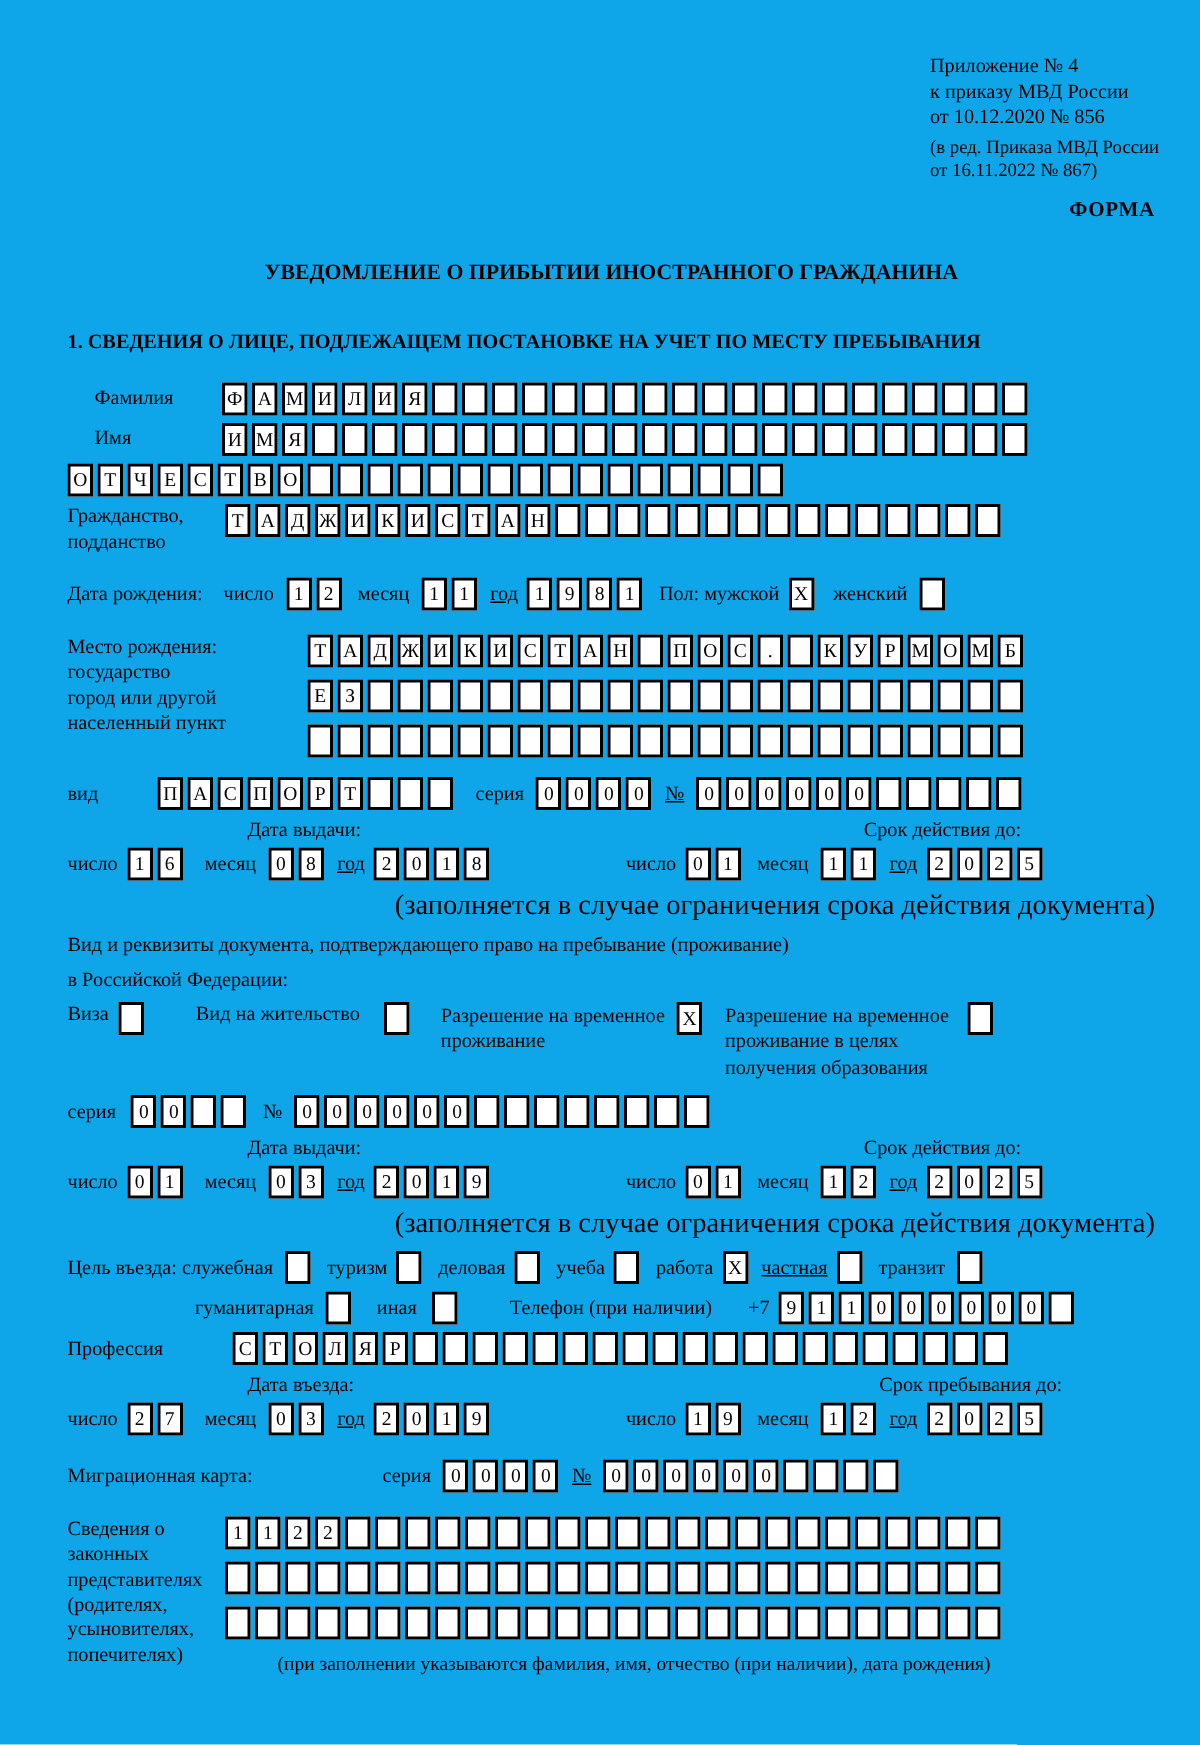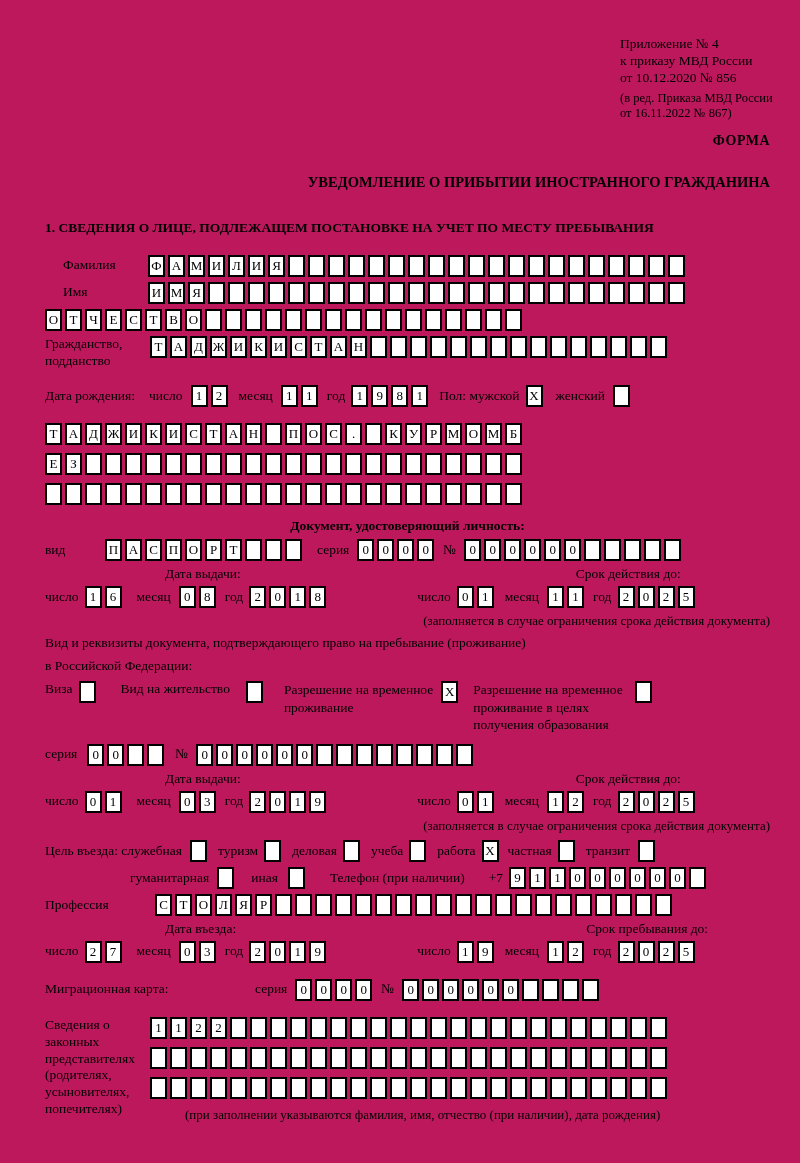--- a/index.html
+++ b/index.html
@@ -1,45 +1,45 @@
 <!DOCTYPE html>
 <html><head>
 <meta charset="utf-8">
 <style>
   * { box-sizing: border-box; }
   html,body { margin:0; padding:0; background:#fff; }
   .page {
     position:relative; width:800px; height:1163px; overflow:hidden;
-    background:#be185d; color:#000;
+    background:#0ea5e9; color:#000;
     font-family:"Liberation Serif", serif; font-size:13.5px; line-height:1.25;
     padding:36px 30px 4px 45px;
   }
   
   .cells { display:inline-flex; flex:none; }
   .cell {
     flex:none; display:inline-flex; align-items:center; justify-content:center;
     width:17px; height:22px; border:2px solid #000; margin-right:3px;
     font-size:13px; font-family:"Liberation Serif", serif; background:#fff;
   }
   .row { display:flex; align-items:center; margin-bottom:5px; }
   .row-start { display:flex; align-items:flex-start; margin-bottom:5px; }
   .lbl { flex:none; }
   .w85 { width:85px;margin-left:18px; } .w105 { width:105px; } .w160 { width:160px; } .w110 { width:110px; }
   .hdr { margin-left:575px; width:225px; }
   .hdr div { white-space:nowrap; }
   .hdr-small { font-size:12.5px; margin-top:4px; }
   .forma { text-align:right; font-weight:bold; margin-top:10px; font-size:14px; letter-spacing:0.5px; }
-  .title { text-align:right; font-weight:bold; font-size:14.5px; margin-top:22px; line-height:1.55; }
+  .title { text-align:center; font-weight:bold; font-size:14.5px; margin-top:22px; line-height:1.55; }
   .blank-line { display:inline-block; width:55px; border-bottom:2px solid #333; margin-left:10px; }
   .sec-heading { font-weight:bold; font-size:13.5px; margin-top:26px; margin-bottom:18px; }
   .center-bold { text-align:center; font-weight:bold; margin:2px 0 4px 0; }
-  .note { font-size:13px; text-align:right; margin-bottom:6px; }
-  .gap6 { margin-left:6px; } .gap8 { margin-left:8px; } .gap10 { margin-left:10px; }
+  .note { font-size:19px; text-align:right; margin-bottom:6px; }
+  .gap6 { margin-left:6px;text-decoration:underline; } .gap8 { margin-left:8px; } .gap10 { margin-left:10px; }
   .gap12 { margin-left:12px; } .gap14 { margin-left:14px; } .gap18 { margin-left:18px; }
-  .gap22 { margin-left:22px; }
+  .gap22 { margin-left:32px; }
   .mr6 { margin-right:6px; } .mr8 { margin-right:8px; } .mr10 { margin-right:10px; }
   .stack > div { white-space:nowrap; }
   .opt { text-align:left; line-height:1.3; }
   .cbox { margin-top:0; }
   .dates-lbls { display:flex; margin-bottom:3px; }
   .mt4 { margin-top:16px; }
   .cells-col > .cells { display:flex; margin-bottom:8px; }
   .reps-note { font-size:13px; margin-left:185px; margin-top:2px; }
   .txt { margin-bottom:6px; }
 </style>
@@ -219,20 +219,26 @@
     <span class="cells">
         <span class="cell">X</span>
       </span>
     <span class="gap10 mr8">женский</span>
     <span class="cells">
         <span class="cell"></span>
       </span>
   </div>
 
   <div class="row-start mt4">
+    <span class="lbl w160 stack">
+      <div>Место рождения:</div>
+      <div>государство</div>
+      <div>город или другой</div>
+      <div>населенный пункт</div>
+    </span>
     <span class="cells-col">
       <span class="cells">
           <span class="cell">Т</span>
           <span class="cell">А</span>
           <span class="cell">Д</span>
           <span class="cell">Ж</span>
           <span class="cell">И</span>
           <span class="cell">К</span>
           <span class="cell">И</span>
           <span class="cell">С</span>
@@ -301,21 +307,20 @@
           <span class="cell"></span>
           <span class="cell"></span>
           <span class="cell"></span>
           <span class="cell"></span>
           <span class="cell"></span>
           <span class="cell"></span>
         </span>
     </span>
   </div>
 
-  <div class="center-bold">Документ, удостоверяющий личность:</div>
 
   <div class="row">
     <span class="lbl" style="width:60px">вид</span>
     <span class="cells">
         <span class="cell">П</span>
         <span class="cell">А</span>
         <span class="cell">С</span>
         <span class="cell">П</span>
         <span class="cell">О</span>
         <span class="cell">Р</span>

